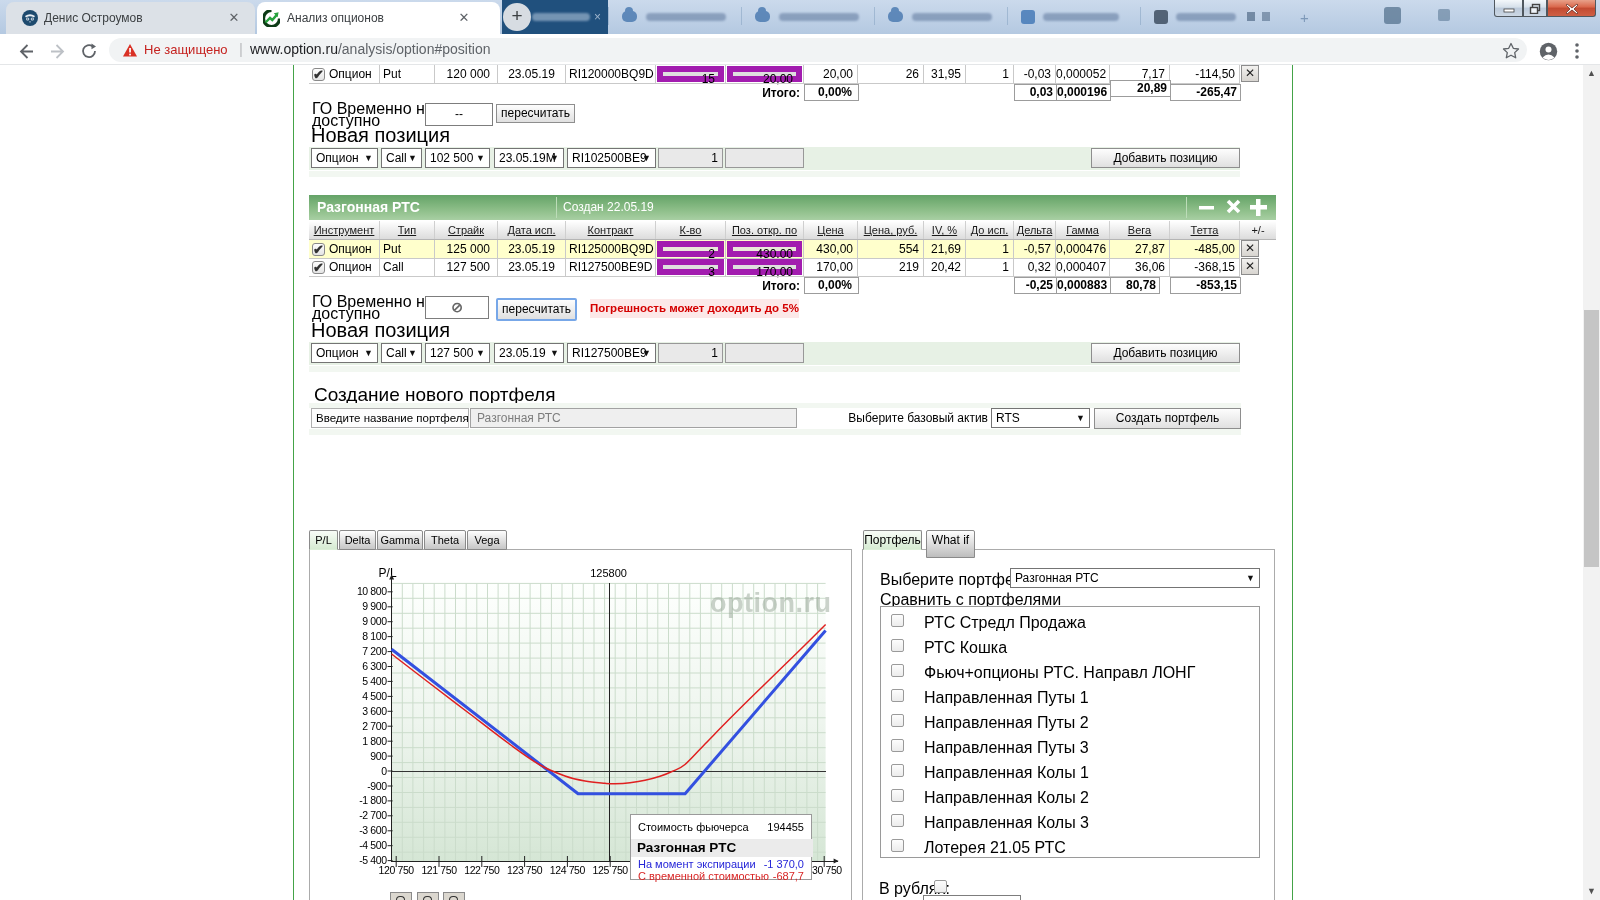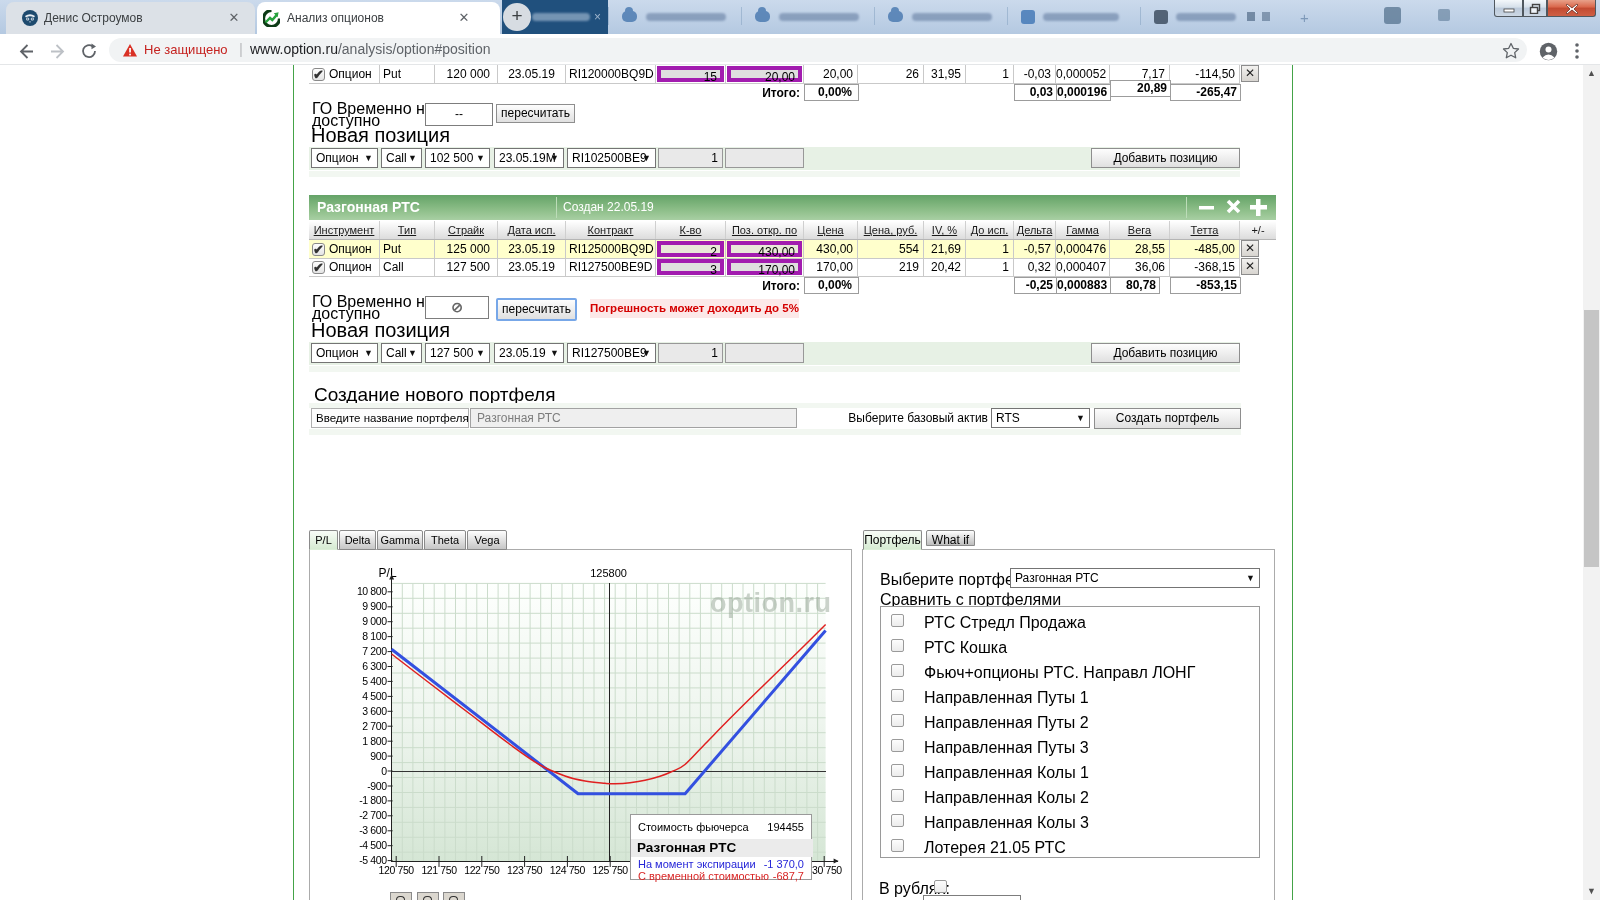--- a/index.html
+++ b/index.html
@@ -36,21 +36,21 @@
 
 .cell{position:absolute;overflow:hidden;white-space:nowrap;font-size:12px;line-height:18px}
 .rt{text-align:right;padding-right:4px}
 .ct{text-align:center}
 .lf{padding-left:3px}
 .brd{border-right:1px solid #c9c9c9}
 .rowline{position:absolute;height:1px;background:#c9c9c9}
 .hdrrow{position:absolute;left:309px;width:967px;height:19px;background:linear-gradient(#ffffff,#dcdcdc);border-bottom:1px solid #b5b5b5}
 .hcell{position:absolute;top:0;height:18px;text-align:center;font-size:11px;line-height:18px;border-right:1px solid #cfcfcf}
 .hcell span{text-decoration:underline;color:#1a1a1a}
-.inset{position:absolute;border:4px solid #a21caf;background:#dfdfdf;font-size:12px;text-align:right;padding-right:3px;line-height:14px}
+.inset{position:absolute;border:6px solid #a21caf;background:#dfdfdf;font-size:12px;text-align:right;padding-right:3px;line-height:14px}
 .xbtn{position:absolute;width:18px;height:17px;border:1px solid #8c8c8c;background:linear-gradient(#f2f1ef,#d8d5d0);text-align:center;line-height:15px;font-size:12px;color:#222}
 .totcell{position:absolute;border:1px solid #9c9c9c;background:#fff;font-weight:bold;font-size:12px;line-height:15px;text-align:right;padding-right:3px}
 .cb{position:absolute;width:13px;height:13px;border:1px solid #8a8a8a;border-radius:3px;background:linear-gradient(#fefefe,#e4e4e4);font-size:13px;line-height:11px;text-align:center;color:#333;font-weight:bold}
 .sel{position:absolute;height:20px;border:1px solid #747474;background:#fff;font-size:12px;line-height:18px;padding-left:4px;padding-right:13px;overflow:hidden;white-space:nowrap}
 .sel:after{content:"▼";position:absolute;right:4px;top:0;font-size:9px;line-height:19px;color:#111}
 .inp{position:absolute;height:20px;border:1px solid #989898;background:#e9e9e9;font-size:12px;line-height:18px;text-align:right;padding-right:4px}
 .btn{position:absolute;border:1px solid #8e8e8e;background:linear-gradient(#fdfdfd,#e0e0e0);font-size:12px;text-align:center;color:#000}
 .h2big{position:absolute;font-size:20px;color:#000;white-space:nowrap}
 .greenstrip{position:absolute;left:309px;width:931px;background:#e7f1e5}
 .palestrip{position:absolute;left:309px;width:931px;background:#f2f7f1}
@@ -232,21 +232,21 @@
 <div class="cell" style="left:656px;top:240px;width:70px;height:18px;background:#ffffcc;border-right:1px solid #c9c9c9"></div>
 <div class="inset" style="left:657px;top:241px;width:67px;height:16px;background:#e9e9d9;">2</div>
 <div class="cell" style="left:726px;top:240px;width:78px;height:18px;background:#ffffcc;border-right:1px solid #c9c9c9"></div>
 <div class="inset" style="left:727px;top:241px;width:75px;height:16px;background:#e9e9d9;">430,00</div>
 <div class="cell rt brd" style="left:804px;top:240px;width:54px;height:18px;background:#ffffcc;">430,00</div>
 <div class="cell rt brd" style="left:858px;top:240px;width:66px;height:18px;background:#ffffcc;">554</div>
 <div class="cell rt brd" style="left:924px;top:240px;width:42px;height:18px;background:#ffffcc;">21,69</div>
 <div class="cell rt brd" style="left:966px;top:240px;width:48px;height:18px;background:#ffffcc;">1</div>
 <div class="cell rt brd" style="left:1014px;top:240px;width:42px;height:18px;background:#ffffcc;">-0,57</div>
 <div class="cell rt brd" style="left:1056px;top:240px;width:54px;height:18px;background:#ffffcc;">0,000476</div>
-<div class="cell rt brd" style="left:1110px;top:240px;width:60px;height:18px;background:#ffffcc;">28,55</div>
+<div class="cell rt brd" style="left:1110px;top:240px;width:60px;height:18px;background:#ffffcc;">27,87</div>
 <div class="cell rt brd" style="left:1170px;top:240px;width:70px;height:18px;background:#ffffcc;">-485,00</div>
 <div class="xbtn" style="left:1241px;top:240px">✕</div>
 <div class="rowline" style="left:309px;top:258px;width:931px"></div>
 <div class="cb" style="left:312px;top:243px">✔</div>
 <div class="cell" style="left:329px;top:240px;width:50px;height:18px">Опцион</div>
 <div class="cell lf brd" style="left:309px;top:258px;width:71px;height:18px;"></div>
 <div class="cell lf brd" style="left:380px;top:258px;width:55px;height:18px;">Call</div>
 <div class="cell rt brd" style="left:435px;top:258px;width:63px;height:18px;padding-right:7px;">127 500</div>
 <div class="cell ct brd" style="left:498px;top:258px;width:68px;height:18px;">23.05.19</div>
 <div class="cell lf brd" style="left:566px;top:258px;width:90px;height:18px;">RI127500BE9D</div>
@@ -369,21 +369,21 @@
 <div class="abs" style="left:630px;top:814px;width:182px;height:66px;border:1px solid #9a9a9a;background:#fff;z-index:5;font-size:11px">
 <div style="position:absolute;left:7px;top:6px">Стоимость фьючерса</div>
       <div style="position:absolute;right:7px;top:6px">194455</div>
 <div style="position:absolute;left:0;top:24px;width:182px;height:18px;background:#ebebeb;font-weight:bold;font-size:13.5px;padding-left:6px;line-height:17px">Разгонная РТС</div>
 <div style="position:absolute;left:7px;top:43px;color:#2525d8">На момент экспирации</div>
       <div style="position:absolute;right:7px;top:43px;color:#2525d8">-1 370,0</div>
 <div style="position:absolute;left:7px;top:55px;color:#d82525">С временной стоимостью</div>
       <div style="position:absolute;right:7px;top:55px;color:#d82525">-687,7</div>
 </div>
 <div class="abs" style="left:863px;top:530px;width:59px;height:20px;border:1px solid #8a8a8a;border-radius:2px 2px 0 0;font-size:12px;text-align:center;line-height:19px;background:linear-gradient(#f8fcf7,#d6ebd2);border-bottom:1px solid #dcefd8;z-index:3">Портфель</div>
-<div class="abs" style="left:926px;top:530px;width:49px;height:16px;border:1px solid #8a8a8a;border-radius:2px 2px 0 0;font-size:12px;text-align:center;line-height:19px;background:linear-gradient(#fefefe,#bdbdbd);z-index:3">What if</div>
+<div class="abs" style="left:926px;top:530px;width:49px;height:28px;border:1px solid #8a8a8a;border-radius:2px 2px 0 0;font-size:12px;text-align:center;line-height:19px;background:linear-gradient(#fefefe,#bdbdbd);z-index:3">What if</div>
 <div class="abs" style="left:862px;top:549px;width:413px;height:351px;border:1px solid #ababab;border-bottom:none;background:#fff;z-index:1"></div>
 <div class="lbl" style="left:880px;top:571px;z-index:2">Выберите портфель</div>
 <div class="sel" style="left:1010px;top:568px;width:250px;z-index:2">Разгонная РТС</div>
 <div class="lbl" style="left:880px;top:591px;z-index:2">Сравнить с портфелями</div>
 <div class="abs" style="left:880px;top:606px;width:380px;height:252px;border:1px solid #9a9a9a;background:#fff;z-index:2"></div>
 <div class="abs" style="left:891px;top:614px;width:13px;height:13px;border:1px solid #9a9a9a;border-radius:2px;background:linear-gradient(#fdfdfd,#ececec);z-index:3"></div>
 <div class="lbl" style="left:924px;top:614px;z-index:3">РТС Стредл Продажа</div>
 <div class="abs" style="left:891px;top:639px;width:13px;height:13px;border:1px solid #9a9a9a;border-radius:2px;background:linear-gradient(#fdfdfd,#ececec);z-index:3"></div>
 <div class="lbl" style="left:924px;top:639px;z-index:3">РТС Кошка</div>
 <div class="abs" style="left:891px;top:664px;width:13px;height:13px;border:1px solid #9a9a9a;border-radius:2px;background:linear-gradient(#fdfdfd,#ececec);z-index:3"></div>

